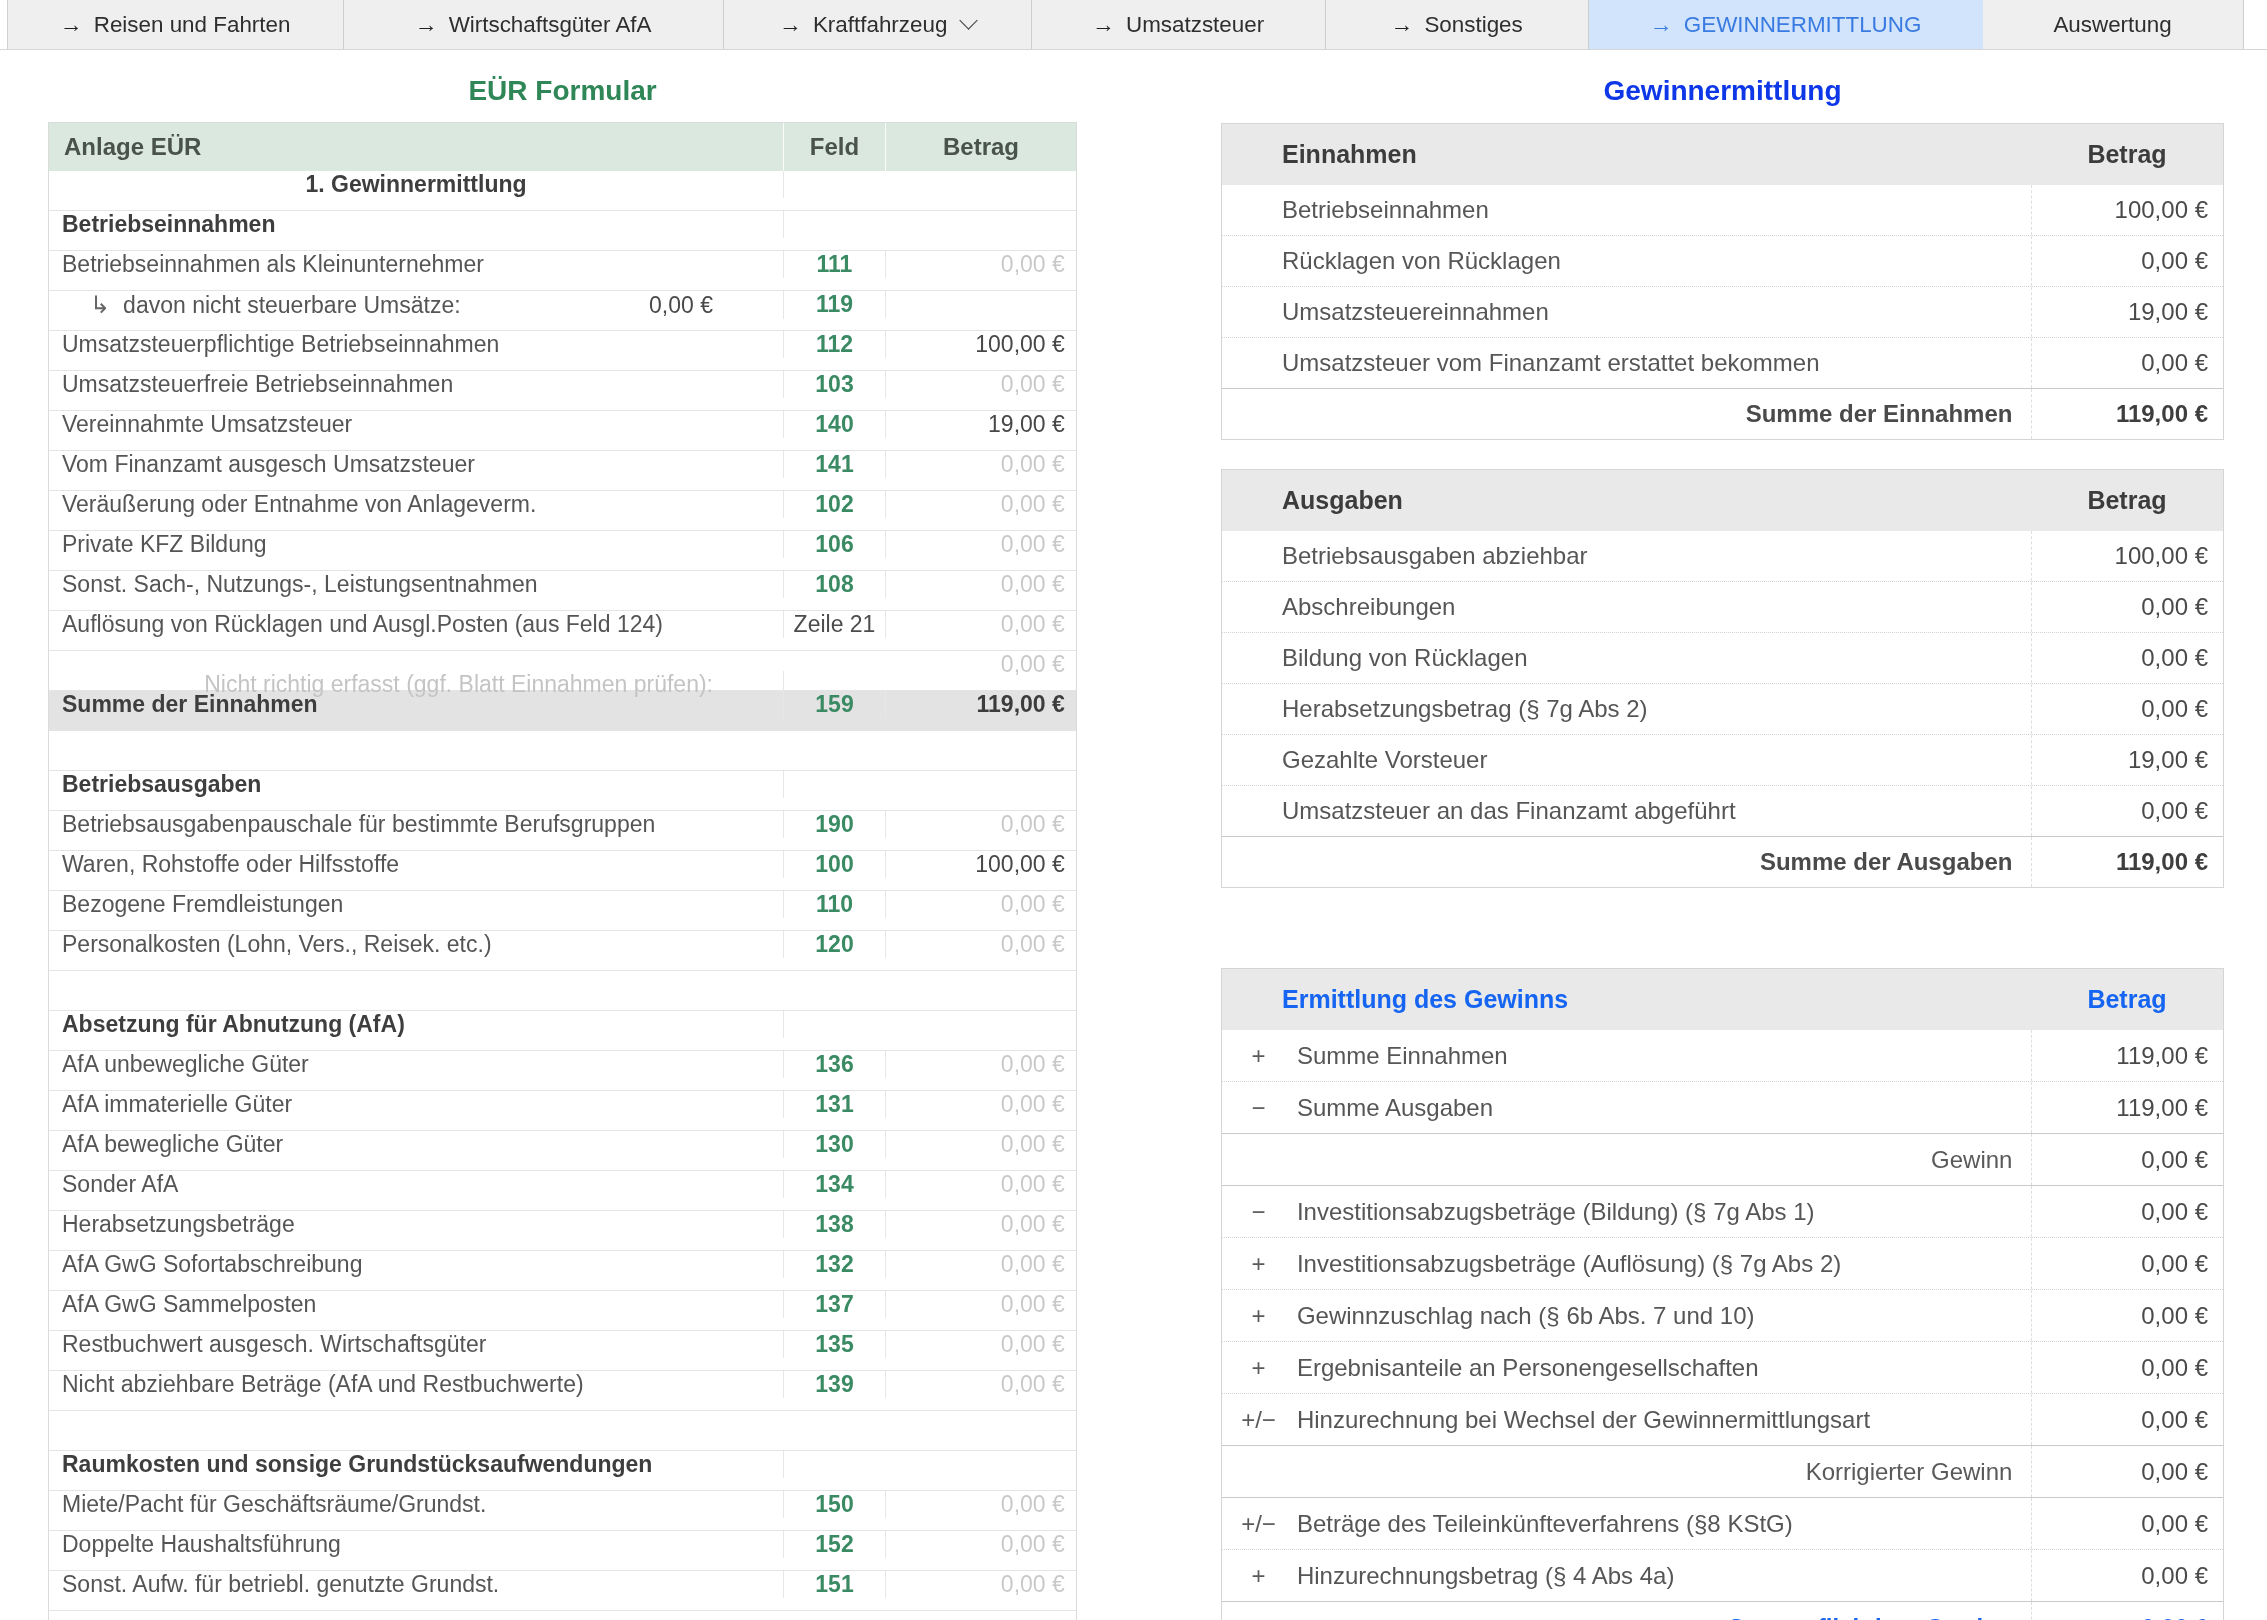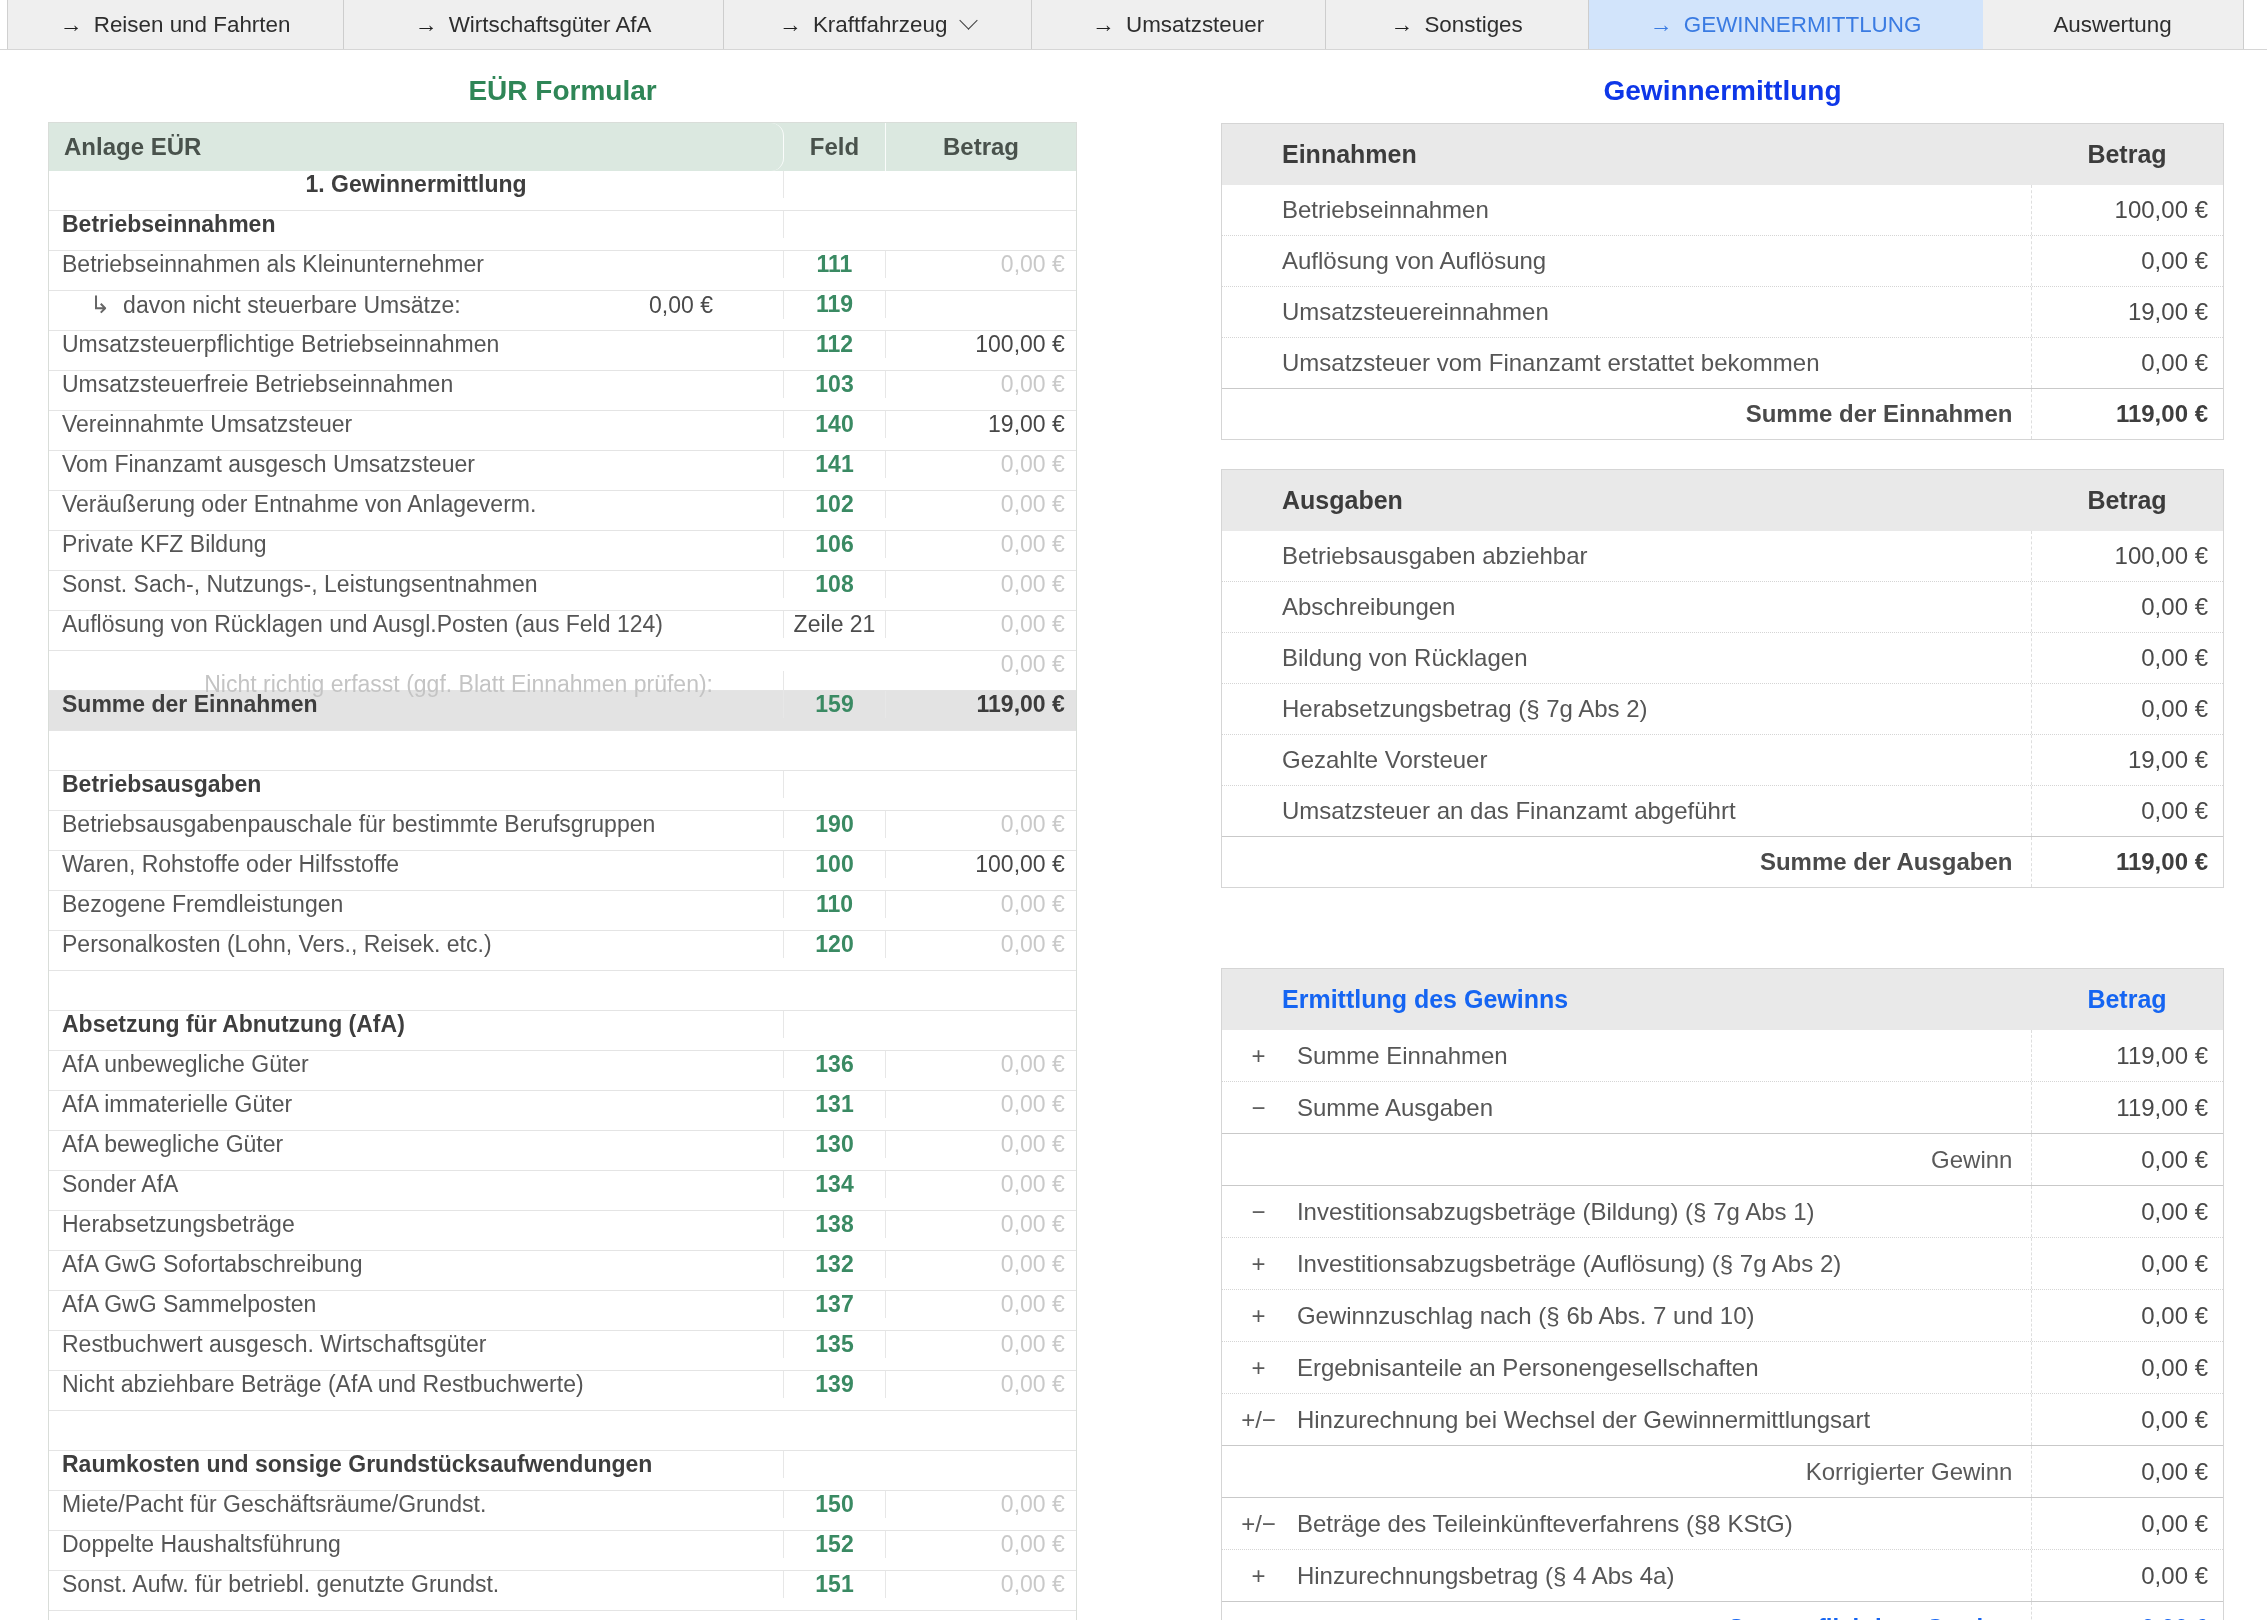--- a/index.html
+++ b/index.html
@@ -37,21 +37,21 @@
     position:absolute;left:1221px;top:75px;width:1003px;text-align:center;
     font-size:28px;font-weight:bold;color:#0e37e8;
   }
   
   .eur{
     position:absolute;left:48px;top:122px;width:1029px;
     border:0.9px solid #d9ddd9;box-sizing:border-box;background:#fff;
   }
   .eur-h{display:flex;height:48px;background:#dbe8e0;align-items:center;
     font-size:24px;font-weight:bold;color:#49524c;}
-  .eur-h .hl{flex:1;padding-left:15px;border-right:0.9px solid rgba(255,255,255,.85);box-sizing:border-box;height:100%;display:flex;align-items:center;border-radius:13px;}
+  .eur-h .hl{flex:1;padding-left:15px;border-right:0.9px solid rgba(255,255,255,.85);box-sizing:border-box;height:100%;display:flex;align-items:center;}
   .eur-h .hf{width:102px;justify-content:center;display:flex;align-items:center;border-right:0.9px solid rgba(255,255,255,.85);box-sizing:border-box;height:100%;}
   .eur-h .hb{width:190px;justify-content:center;display:flex;align-items:center;height:100%;}
   .erow{display:flex;height:39px;border-top:0.9px solid #e4e4e4;font-size:23px;color:#555;align-items:flex-start;}
   .erow:first-child{border-top:none;}
   .cl{flex:1;display:flex;align-items:center;padding-left:13px;border-right:0.9px solid #e7e7e7;box-sizing:border-box;overflow:hidden;}
   .cf{width:102px;display:flex;align-items:center;justify-content:center;
       border-right:0.9px solid #e7e7e7;box-sizing:border-box;color:#3a8a63;font-weight:bold;}
   .cb{width:190px;display:flex;align-items:center;justify-content:flex-end;padding-right:11.2px;box-sizing:border-box;color:#474747;}
   .erow.section .cl{font-weight:bold;color:#3e3e3e;}
   .erow.center .cl{justify-content:center;font-weight:bold;color:#3e3e3e;padding-left:0;}
@@ -396,21 +396,21 @@
   <div class="rhead">
     <div class="ht">Einnahmen</div>
     <div class="hv">Betrag</div>
   </div>
   <div>
       <div class="rrow">
         <div class="rlab">Betriebseinnahmen</div>
         <div class="rval">100,00 €</div>
       </div>
       <div class="rrow dotted">
-        <div class="rlab">Auflösung von Auflösung</div>
+        <div class="rlab">Rücklagen von Rücklagen</div>
         <div class="rval">0,00 €</div>
       </div>
       <div class="rrow dotted">
         <div class="rlab">Umsatzsteuereinnahmen</div>
         <div class="rval">19,00 €</div>
       </div>
       <div class="rrow dotted">
         <div class="rlab">Umsatzsteuer vom Finanzamt erstattet bekommen</div>
         <div class="rval">0,00 €</div>
       </div>

